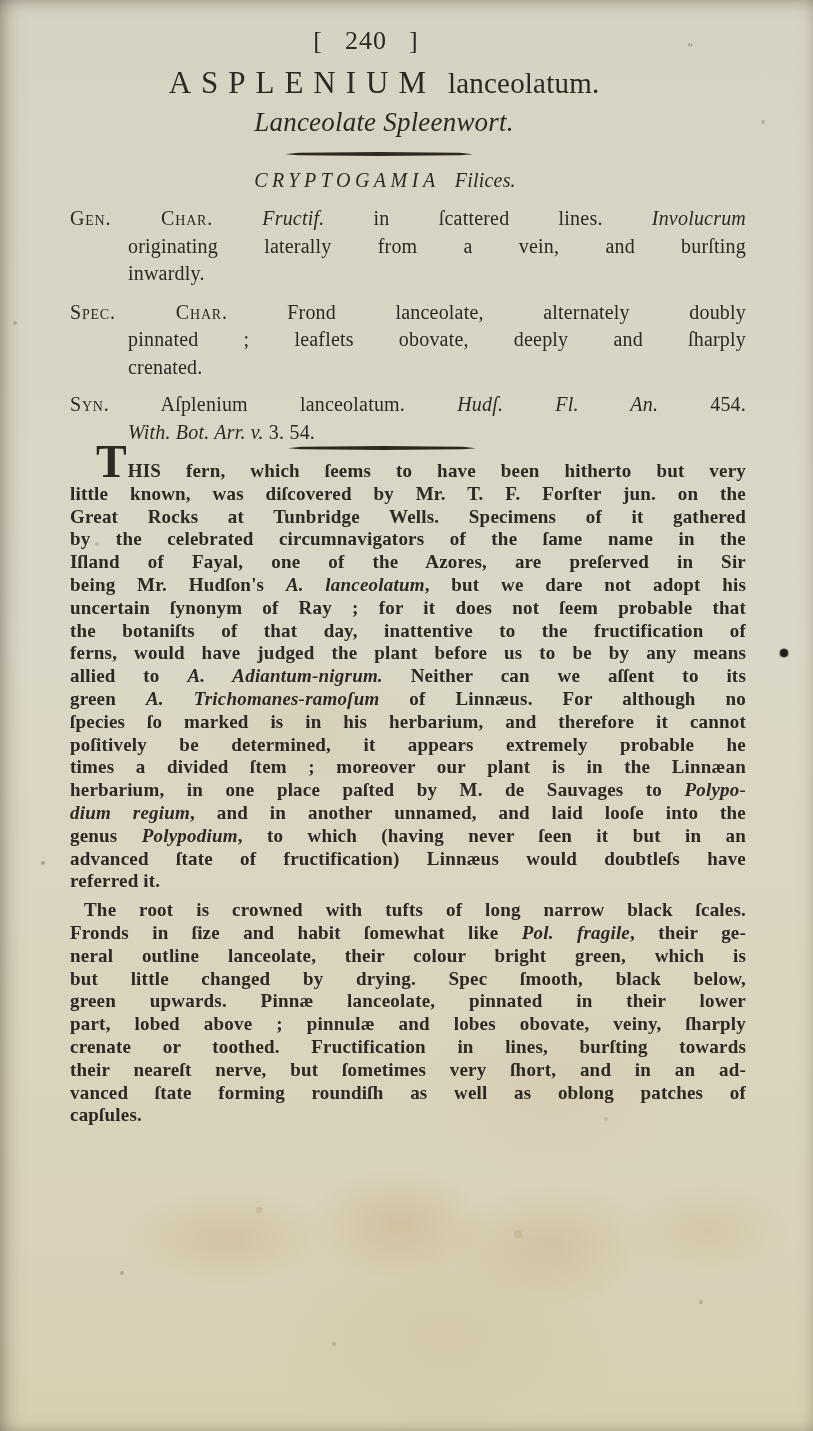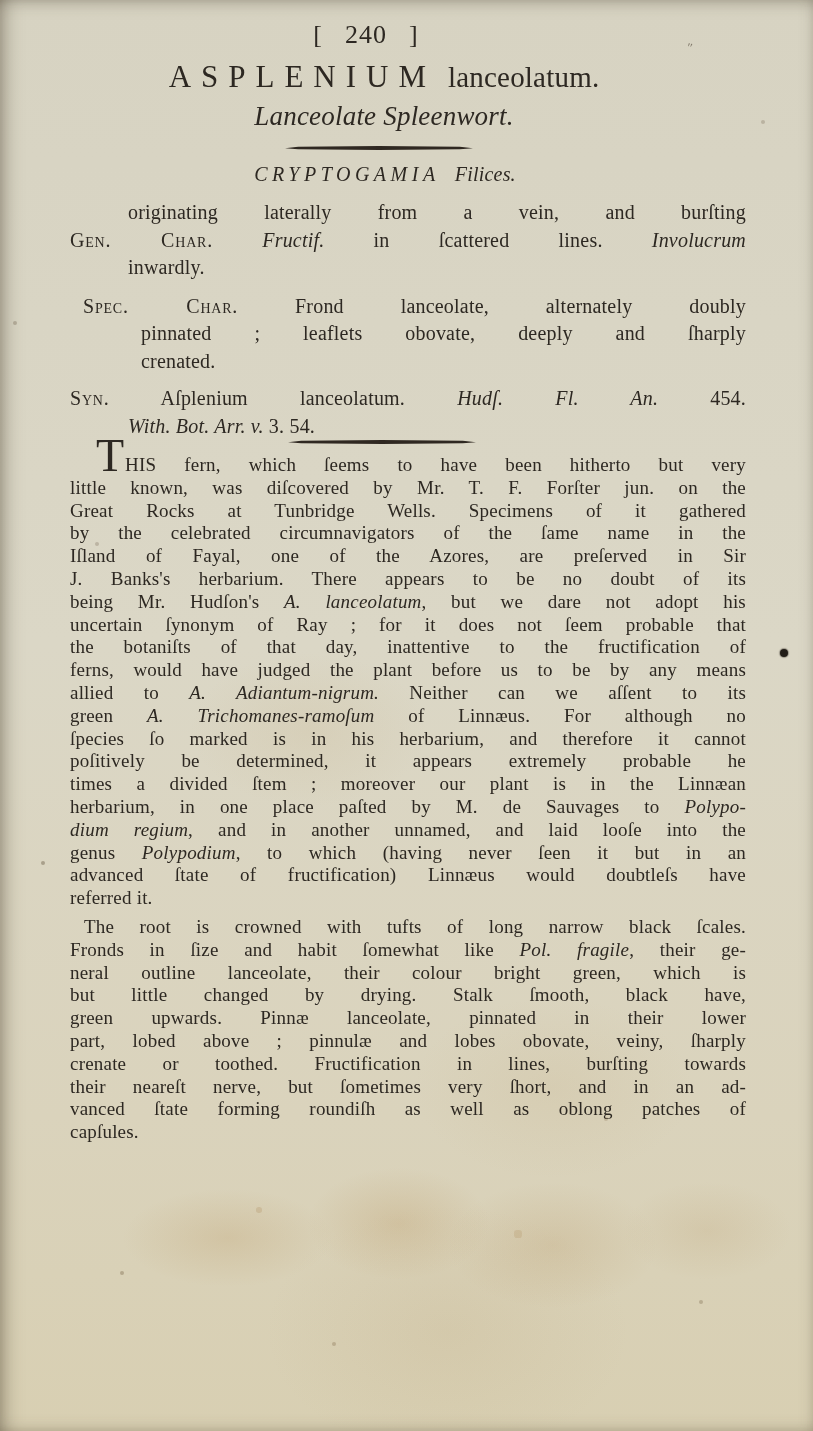--- a/index.html
+++ b/index.html
@@ -19,21 +19,21 @@
       radial-gradient(ellipse 170px 110px at 38% 51%, rgba(186,158,106,0.13), transparent 70%),
       radial-gradient(ellipse 200px 130px at 68% 76%, rgba(186,158,106,0.12), transparent 70%),
       radial-gradient(ellipse 260px 180px at 55% 93%, rgba(176,148,100,0.12), transparent 70%),
       linear-gradient(to bottom, #d7d3c2 0%, #dbd7c6 45%, #dad3bc 78%, #d8cfb2 100%);
     box-shadow:
       inset 16px 0 20px -14px rgba(75,66,50,0.55),
       inset -10px 0 16px -12px rgba(75,66,50,0.30),
       inset 0 14px 18px -14px rgba(75,66,50,0.40),
       inset 0 -12px 16px -12px rgba(95,82,58,0.30);
   }
-  .content { position: absolute; left: 70px; top: 6px; width: 676px; padding-top: 14px; }
+  .content { position: absolute; left: 70px; top: 12px; width: 676px; padding-top: 14px; }
 
   
   .centered { text-align: center; width: 628px; }
   .pageno { width: 592px; font-size: 26px; line-height: 30px; margin-bottom: 8px; letter-spacing: 1px; }
   .pageno .num { margin: 0 22px; }
   .title { font-size: 31px; line-height: 38px; margin-bottom: 4px; white-space: nowrap; }
   .title .genus { letter-spacing: 10px; }
   .title .species { font-size: 29px; margin-left: 4px; }
   .subtitle { font-style: italic; font-size: 27px; line-height: 32px; margin-bottom: 14px; }
   .rule {
@@ -47,24 +47,24 @@
   .taxon .torder { margin-left: 10px; }
 
   
   .tline { text-align: justify; text-align-last: justify; }
   .tline.last { text-align-last: left; }
   .it { font-style: italic; }
   .sc { font-variant: small-caps; letter-spacing: 0.8px; }
 
   .sec { font-size: 20px; line-height: 27.5px; margin-bottom: 11px; }
   .sec .tline.cont { padding-left: 58px; }
-  .sec.spec { margin-bottom: 10px; margin-left: 13px; }
+  .sec.spec { margin-bottom: 10px; }
   .sec.syn { margin-bottom: 0; }
 
-  .bodytxt { font-size: 19px; line-height: 22.8px; }
+  .bodytxt { font-size: 19px; line-height: 22.8px; font-weight: bold; }
   .para1 { margin-bottom: 6px; }
   .p1first { text-indent: 26px; }
   .pindent { text-indent: 14px; }
   .drop { font-size: 46px; line-height: 0; letter-spacing: 1px; }
 
   .margin-dot {
     position: absolute; left: 780px; top: 649px;
     width: 8px; height: 8px; border-radius: 50%;
     background: #221d17;
     box-shadow: 0 0 1px 1px rgba(34,29,23,0.35);
@@ -108,63 +108,62 @@
     <div class="subtitle centered">Lanceolate Spleenwort.</div>
 
     <div class="rule rule1"></div>
 
     <div class="taxon centered">
       <span class="tclass">CRYPTOGAMIA</span>
       <span class="torder">Filices.</span>
     </div>
 
     <div class="sec gen">
+        <div class="tline first"><span class="sc">Gen. Char.</span><span>  </span><span class="it">Fructif.</span><span> in ſcattered lines. </span><span class="it">Involucrum</span></div>
         <div class="tline cont"><span>originating laterally from a vein, and burſting</span></div>
-        <div class="tline first"><span class="sc">Gen. Char.</span><span>  </span><span class="it">Fructif.</span><span> in ſcattered lines. </span><span class="it">Involucrum</span></div>
         <div class="tline cont last"><span>inwardly.</span></div>
       </div>
     <div class="sec spec">
         <div class="tline first"><span class="sc">Spec. Char.</span><span>  Frond lanceolate, alternately doubly</span></div>
         <div class="tline cont"><span>pinnated ; leaflets obovate, deeply and ſharply</span></div>
         <div class="tline cont last"><span>crenated.</span></div>
       </div>
     <div class="sec syn">
         <div class="tline first"><span class="sc">Syn.</span><span>  Aſplenium lanceolatum. </span><span class="it">Hudſ. Fl. An.</span><span> 454.</span></div>
         <div class="tline cont last"><span class="it">With. Bot. Arr. v.</span><span> 3. 54.</span></div>
       </div>
 
     <div class="rule rule2"></div>
 
     <div class="bodytxt para1">
         <div class="tline p1first"><span class="drop">T</span><span>HIS fern, which ſeems to have been hitherto but very</span></div>
         <div class="tline"><span>little known, was diſcovered by Mr. T. F. Forſter jun. on the</span></div>
         <div class="tline"><span>Great Rocks at Tunbridge Wells. Specimens of it gathered</span></div>
         <div class="tline"><span>by the celebrated circumnavigators of the ſame name in the</span></div>
         <div class="tline"><span>Iſland of Fayal, one of the Azores, are preſerved in Sir</span></div>
-        <div class="tline"><span>J. Banks's herbarium. There appears to be no doubt of its</span></div>
         <div class="tline"><span>being Mr. Hudſon's </span><span class="it">A. lanceolatum</span><span>, but we dare not adopt his</span></div>
         <div class="tline"><span>uncertain ſynonym of Ray ; for it does not ſeem probable that</span></div>
         <div class="tline"><span>the botaniſts of that day, inattentive to the fructification of</span></div>
         <div class="tline"><span>ferns, would have judged the plant before us to be by any means</span></div>
         <div class="tline"><span>allied to </span><span class="it">A. Adiantum-nigrum.</span><span> Neither can we aſſent to its</span></div>
         <div class="tline"><span>green </span><span class="it">A. Trichomanes-ramoſum</span><span> of Linnæus. For although no</span></div>
         <div class="tline"><span>ſpecies ſo marked is in his herbarium, and therefore it cannot</span></div>
         <div class="tline"><span>poſitively be determined, it appears extremely probable he</span></div>
         <div class="tline"><span>times a divided ſtem ; moreover our plant is in the Linnæan</span></div>
         <div class="tline"><span>herbarium, in one place paſted by M. de Sauvages to </span><span class="it">Polypo-</span></div>
         <div class="tline"><span class="it">dium regium</span><span>, and in another unnamed, and laid looſe into the</span></div>
         <div class="tline"><span>genus </span><span class="it">Polypodium</span><span>, to which (having never ſeen it but in an</span></div>
         <div class="tline"><span>advanced ſtate of fructification) Linnæus would doubtleſs have</span></div>
         <div class="tline last"><span>referred it.</span></div>
       </div>
     <div class="bodytxt para2">
         <div class="tline pindent"><span>The root is crowned with tufts of long narrow black ſcales.</span></div>
         <div class="tline"><span>Fronds in ſize and habit ſomewhat like </span><span class="it">Pol. fragile</span><span>, their ge-</span></div>
         <div class="tline"><span>neral outline lanceolate, their colour bright green, which is</span></div>
-        <div class="tline"><span>but little changed by drying. Stalk ſmooth, black have,</span></div>
+        <div class="tline"><span>but little changed by drying. Spec ſmooth, black below,</span></div>
         <div class="tline"><span>green upwards. Pinnæ lanceolate, pinnated in their lower</span></div>
         <div class="tline"><span>part, lobed above ; pinnulæ and lobes obovate, veiny, ſharply</span></div>
         <div class="tline"><span>crenate or toothed. Fructification in lines, burſting towards</span></div>
         <div class="tline"><span>their neareſt nerve, but ſometimes very ſhort, and in an ad-</span></div>
         <div class="tline"><span>vanced ſtate forming roundiſh as well as oblong patches of</span></div>
         <div class="tline last"><span>capſules.</span></div>
       </div>
 
   </div>
 

